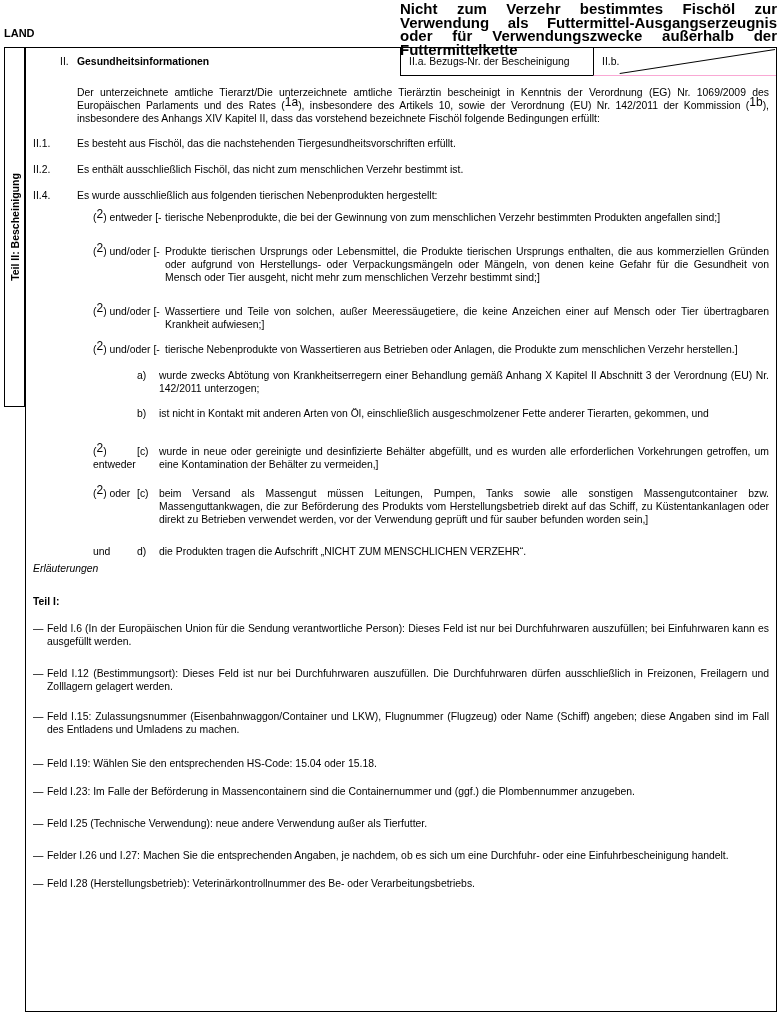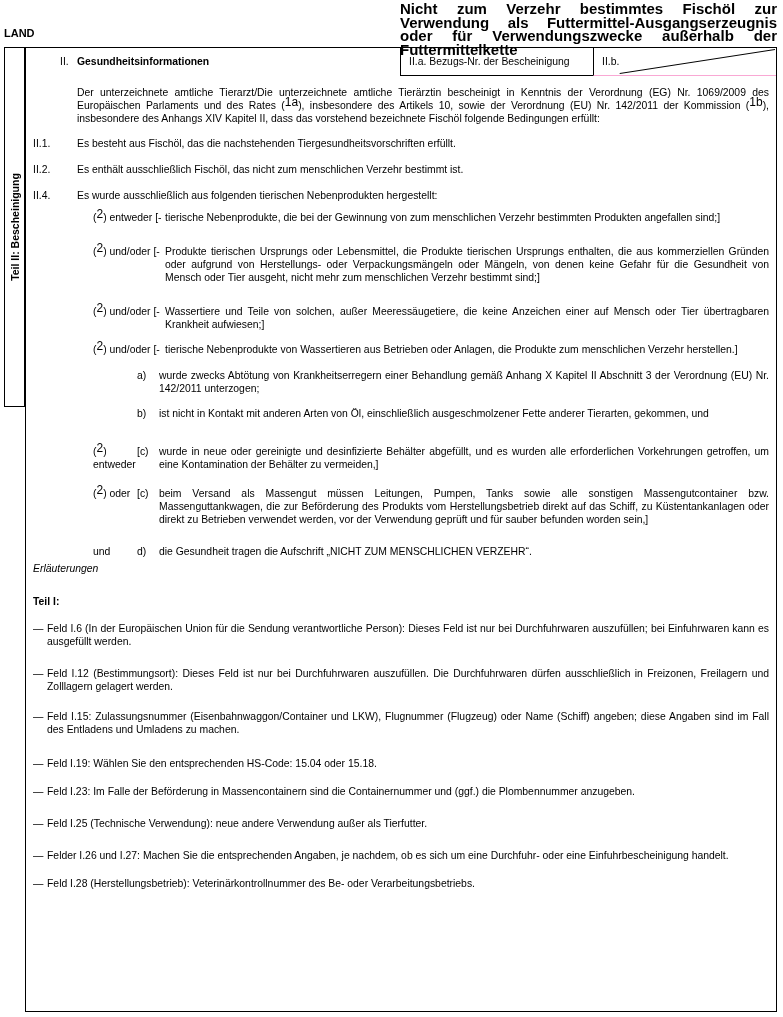--- a/index.html
+++ b/index.html
@@ -135,21 +135,21 @@
 
       <div class="row sub5 mt16">
         <span class="cmark5">(<sup>2</sup>) oder</span>
         <span class="clet">[c)</span>
         <span class="ctext">beim Versand als Massengut müssen Leitungen, Pumpen, Tanks sowie alle sonstigen Massengutcontainer bzw. Massenguttankwagen, die zur Beförderung des Produkts vom Herstellungsbetrieb direkt auf das Schiff, zu Küstentankanlagen oder direkt zu Betrieben verwendet werden, vor der Verwendung geprüft und für sauber befunden worden sein,]</span>
       </div>
 
       <div class="row sub5 mt19">
         <span class="cmark5">und</span>
         <span class="clet">d)</span>
-        <span class="ctext">die Gesundheit tragen die Aufschrift „NICHT ZUM MENSCHLICHEN VERZEHR“.</span>
+        <span class="ctext">die Produkten tragen die Aufschrift „NICHT ZUM MENSCHLICHEN VERZEHR“.</span>
       </div>
 
       <div class="erl mt4">Erläuterungen</div>
 
       <div class="teil1 mt20">Teil I:</div>
 
       <div class="note mt14">
         <span class="cdash">—</span>
         <span class="ctext">Feld I.6 (In der Europäischen Union für die Sendung verantwortliche Person): Dieses Feld ist nur bei Durchfuhrwaren auszufüllen; bei Einfuhrwaren kann es ausgefüllt werden.</span>
       </div>

